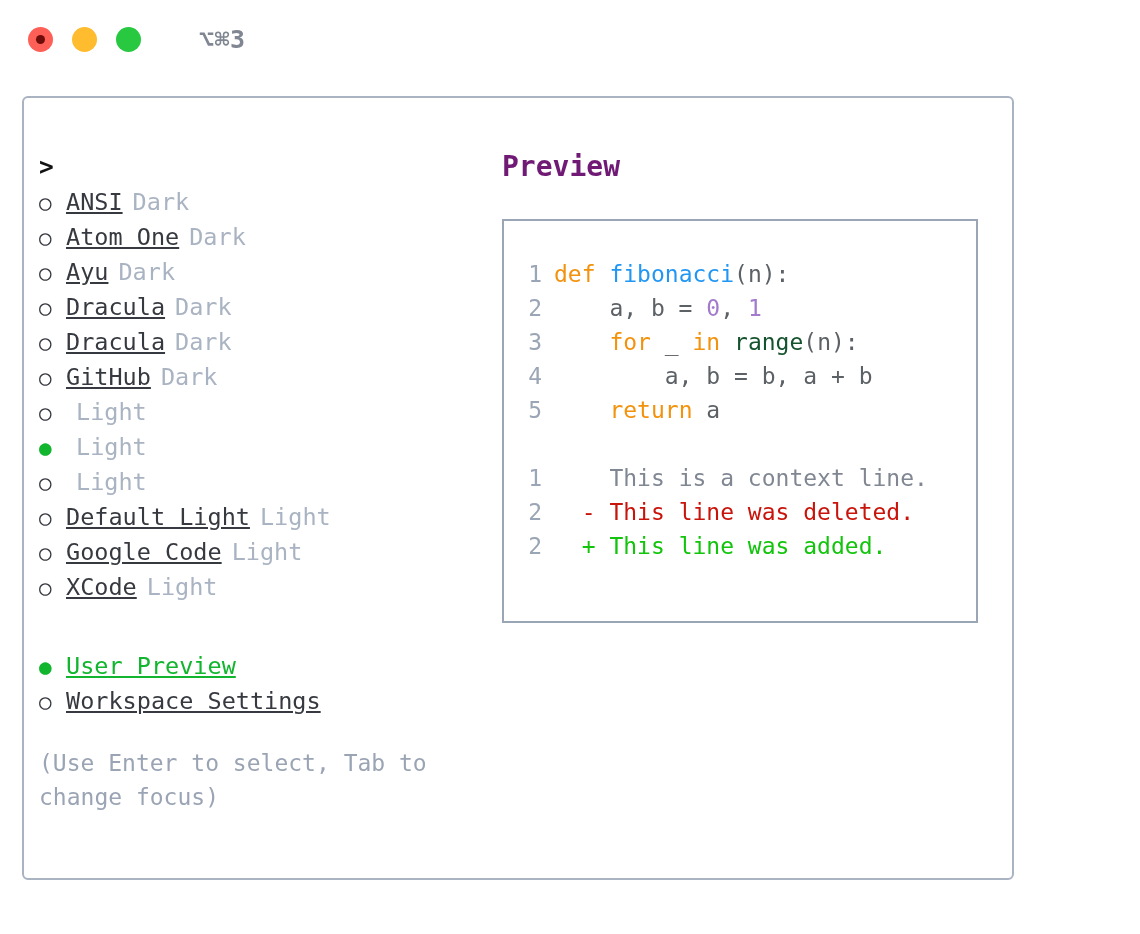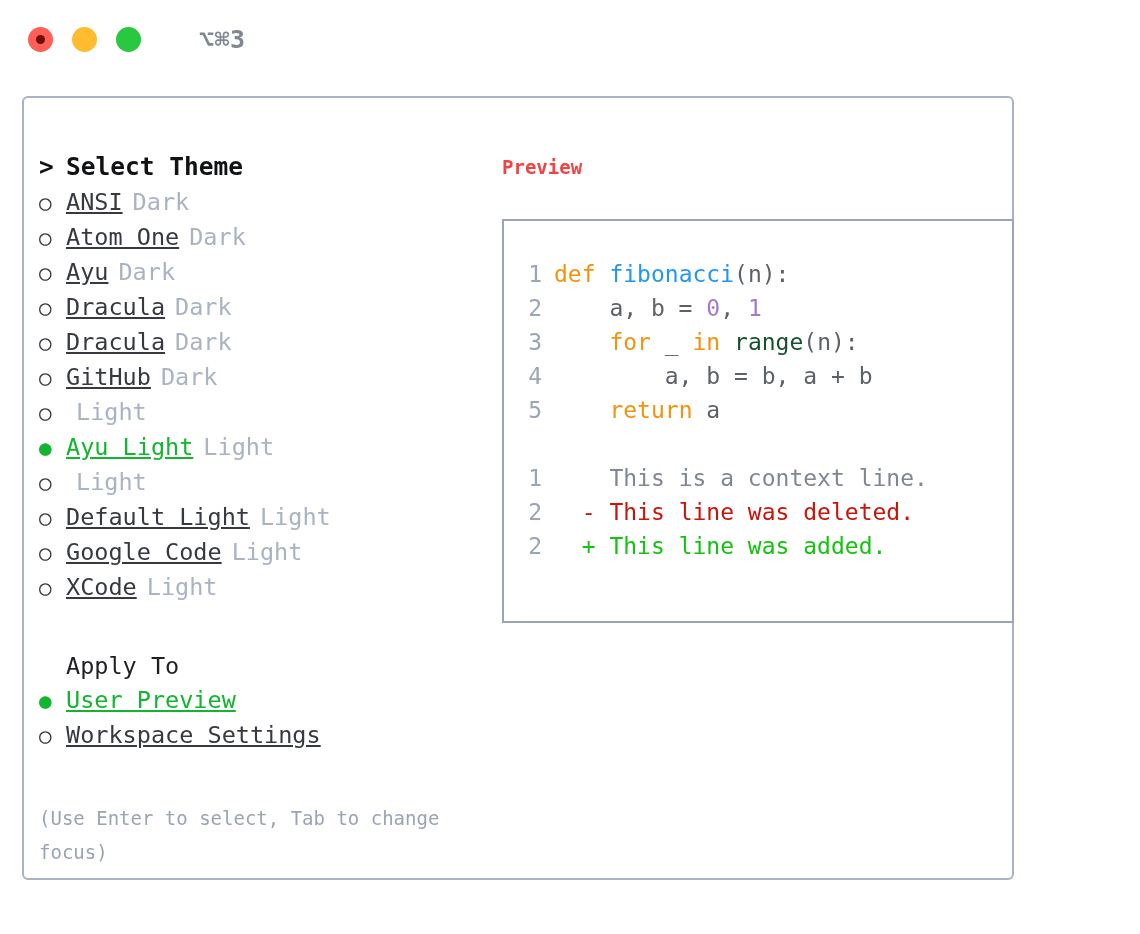--- a/index.html
+++ b/index.html
@@ -134,43 +134,43 @@
   .label { color: #36393f; text-decoration: underline; }
   .row.selected .label { color: #12b52e; }
   .tag {
     color: #a9b3c2;
     margin-left: 10px;
   }
 
   .group-gap { height: 44px; }
 
   .hint {
-    margin-top: 48px;
-    font-size: 19px;
+    margin-top: 27px;
+    font-size: 23px;
     line-height: 34px;
     color: #9aa4b4;
     width: 405px;
   }
 
   
   .right-col {
     position: absolute;
     left: 478px;
     top: 52px;
     width: 500px;
   }
   .preview-title {
-    font-size: 19px;
+    font-size: 28px;
     font-weight: bold;
-    color: #ef4444;
+    color: #701a75;
     line-height: 34px;
   }
   .preview-box {
     margin-top: 35px;
-    width: 512px;
+    width: 476px;
     height: 404px;
     border: 2px solid #9aa5b5;
     box-sizing: border-box;
     background: #ffffff;
     position: relative;
   }
   .code {
     position: absolute;
     left: 12px;
     top: 36px;
@@ -213,44 +213,39 @@
     <div class="shortcut">⌥⌘3</div>
   </div>
 
   <div class="frame">
     <div class="columns">
 
       <div class="left-col">
 
         <div class="row header">
           <span class="marker">&gt;</span>
-          <span>Select Theme</span>
         </div>
 
         <div id="theme-list">
             <div class="row"><span class="marker dot-hollow">○</span><span class="label">ANSI</span><span class="tag">Dark</span></div>
             <div class="row"><span class="marker dot-hollow">○</span><span class="label">Atom One</span><span class="tag">Dark</span></div>
             <div class="row"><span class="marker dot-hollow">○</span><span class="label">Ayu</span><span class="tag">Dark</span></div>
             <div class="row"><span class="marker dot-hollow">○</span><span class="label">Dracula</span><span class="tag">Dark</span></div>
             <div class="row"><span class="marker dot-hollow">○</span><span class="label">Dracula</span><span class="tag">Dark</span></div>
             <div class="row"><span class="marker dot-hollow">○</span><span class="label">GitHub</span><span class="tag">Dark</span></div>
             <div class="row"><span class="marker dot-hollow">○</span><span class="tag">Light</span></div>
-            <div class="row selected"><span class="marker dot-filled">●</span><span class="label">Ayu Light</span><span class="tag">Light</span></div>
+            <div class="row selected"><span class="marker dot-filled">●</span><span class="tag">Light</span></div>
             <div class="row"><span class="marker dot-hollow">○</span><span class="tag">Light</span></div>
             <div class="row"><span class="marker dot-hollow">○</span><span class="label">Default Light</span><span class="tag">Light</span></div>
             <div class="row"><span class="marker dot-hollow">○</span><span class="label">Google Code</span><span class="tag">Light</span></div>
             <div class="row"><span class="marker dot-hollow">○</span><span class="label">XCode</span><span class="tag">Light</span></div>
           </div>
 
         <div class="group-gap"></div>
 
-        <div class="row subheader">
-          <span class="marker"> </span>
-          <span>Apply To</span>
-        </div>
 
         <div id="apply-to-list">
             <div class="row selected"><span class="marker dot-filled">●</span><span class="label">User Preview</span></div>
             <div class="row"><span class="marker dot-hollow">○</span><span class="label">Workspace Settings</span></div>
           </div>
 
         <div class="hint">(Use Enter to select, Tab to change focus)</div>
       </div>
 
       <div class="right-col">

